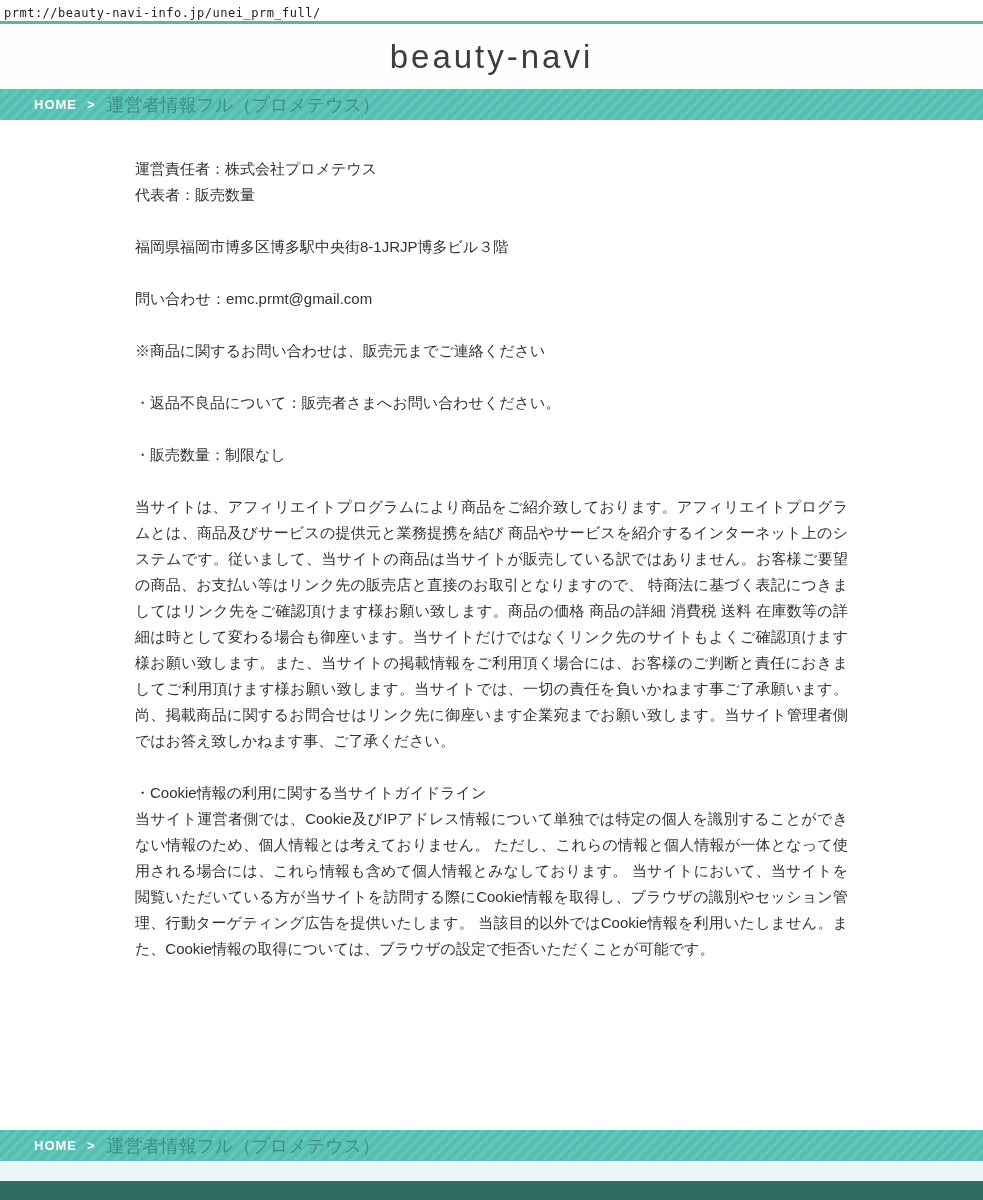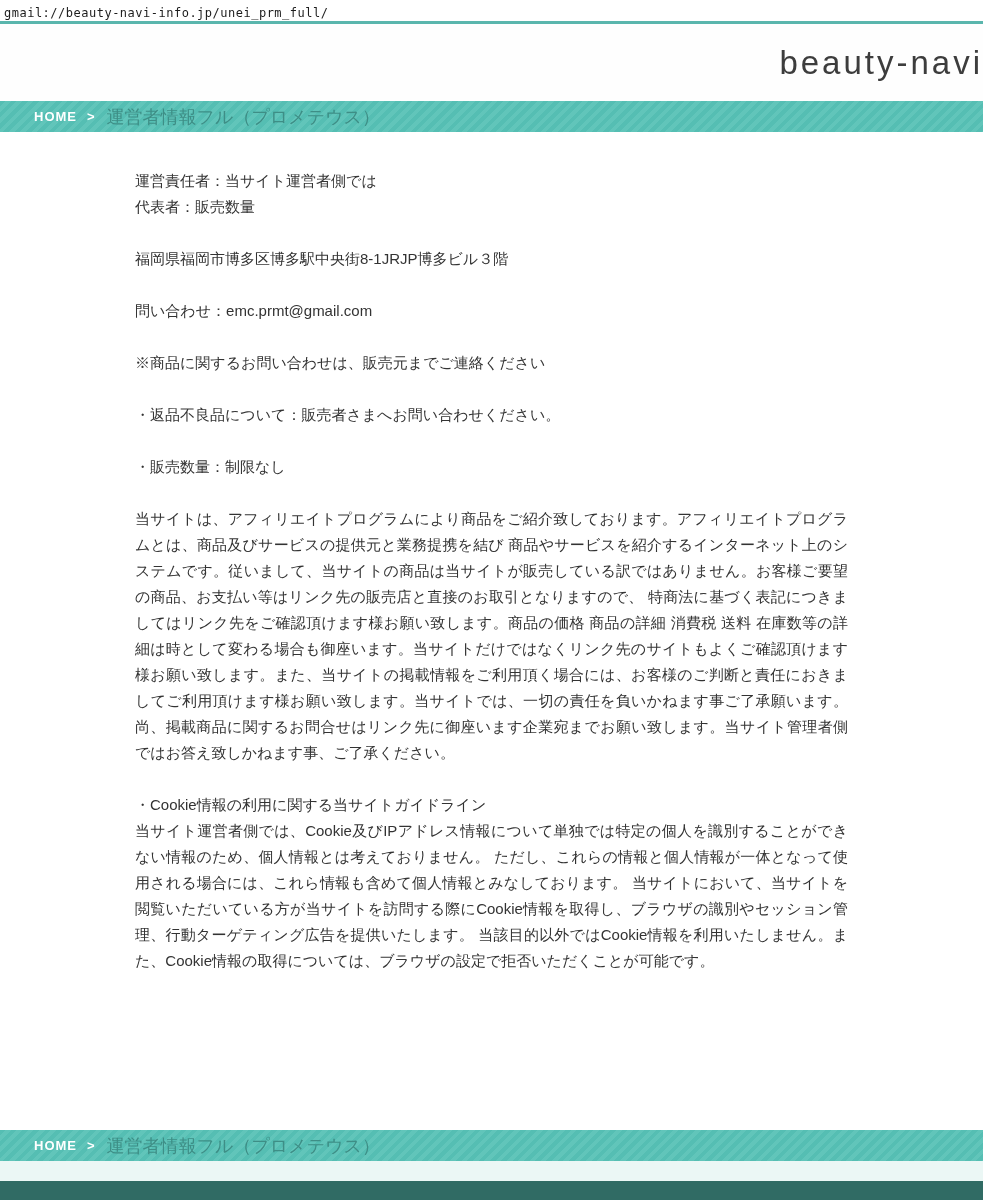--- a/index.html
+++ b/index.html
@@ -26,25 +26,25 @@
     white-space: nowrap;
   }
 
   .teal-line {
     height: 3px;
     background: #5ab6ad;
   }
 
   
   .site-header {
-    height: 77px;
+    height: 65px;
     background: #fefefe;
     display: flex;
     align-items: center;
-    justify-content: flex-end;
+    justify-content: center;
   }
   .site-title {
     font-size: 33px;
     font-weight: 400;
     letter-spacing: 3px;
     color: #3d3d3d;
   }
 
   
   .breadcrumb-bar {
@@ -96,39 +96,39 @@
     position: absolute;
     left: 0; right: 0; bottom: 0;
   }
   .footer-mint { height: 20px; background: #ebf7f5; }
   .footer-dark { height: 19px; background: #306b64; }
 </style>
 </head>
 <body>
 
 <div class="url-strip">
-  <span class="url-text">gmail://beauty-navi-info.jp/unei_prm_full/</span>
+  <span class="url-text">prmt://beauty-navi-info.jp/unei_prm_full/</span>
 </div>
 
 <div class="teal-line"></div>
 
 <div class="site-header">
   <div class="site-title">beauty-navi</div>
 </div>
 
 <div class="breadcrumb-bar">
   <span class="bc-home">HOME</span>
   <span class="bc-sep">&gt;</span>
   <span class="bc-current">運営者情報フル（プロメテウス）</span>
 </div>
 
 <div class="main-content">
 
   <div class="para">
-    <div>運営責任者：当サイト運営者側では</div>
+    <div>運営責任者：株式会社プロメテウス</div>
     <div>代表者：販売数量</div>
   </div>
 
   <div class="para">
     <div>福岡県福岡市博多区博多駅中央街8-1JRJP博多ビル３階</div>
   </div>
 
   <div class="para">
     <div>問い合わせ：emc.prmt@gmail.com</div>
   </div>

